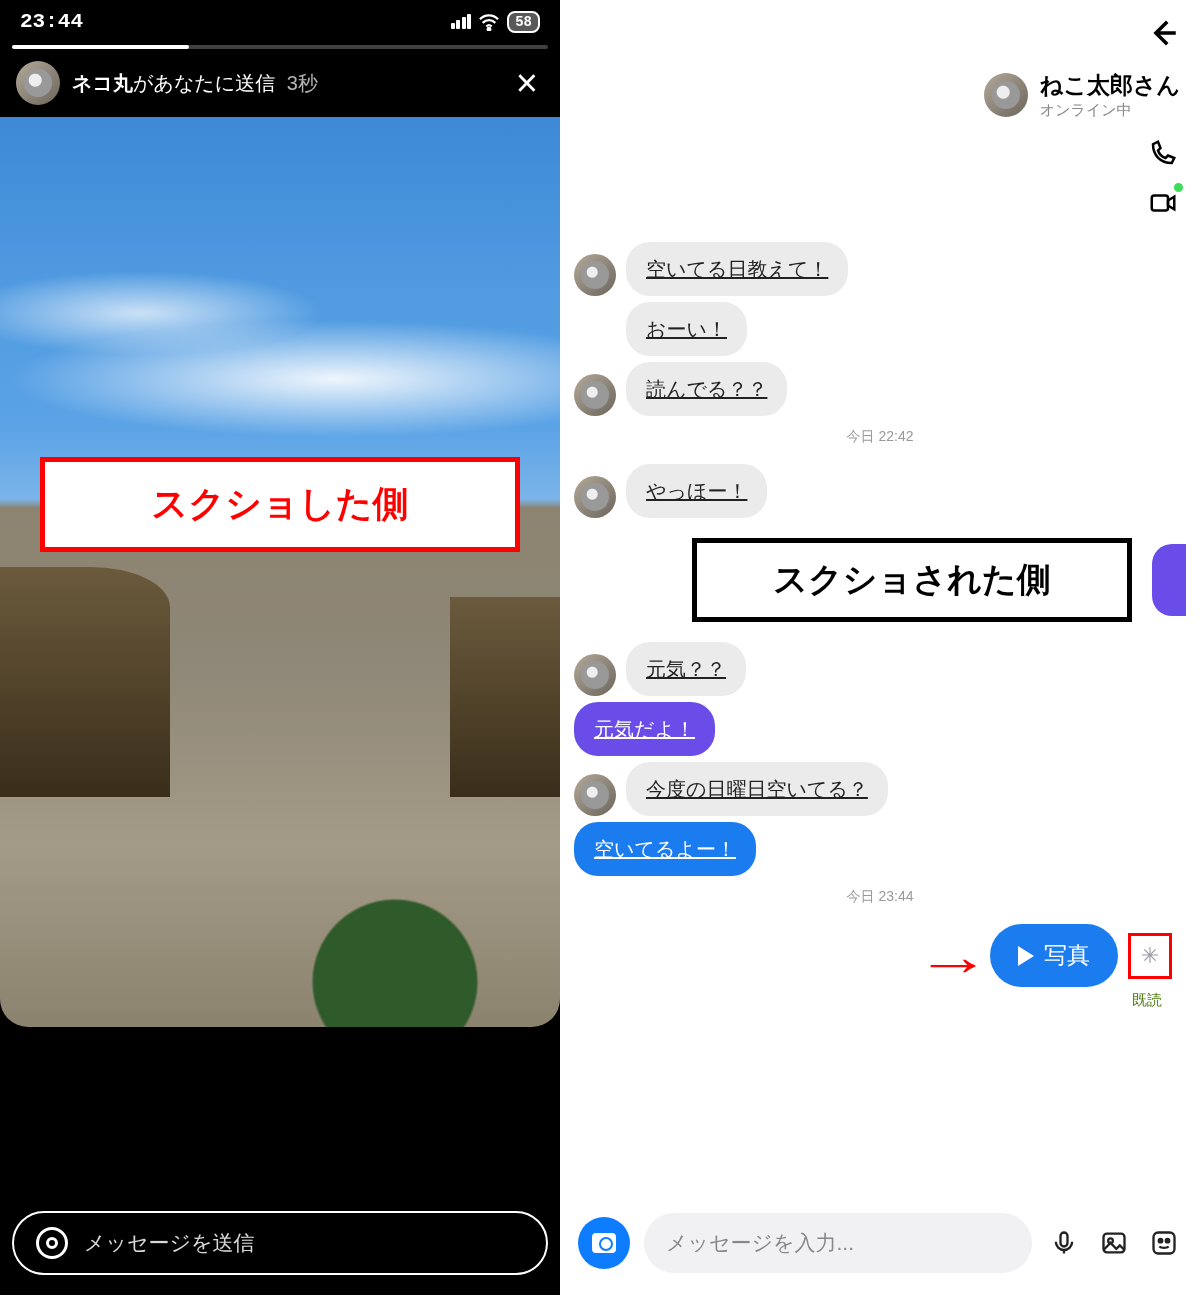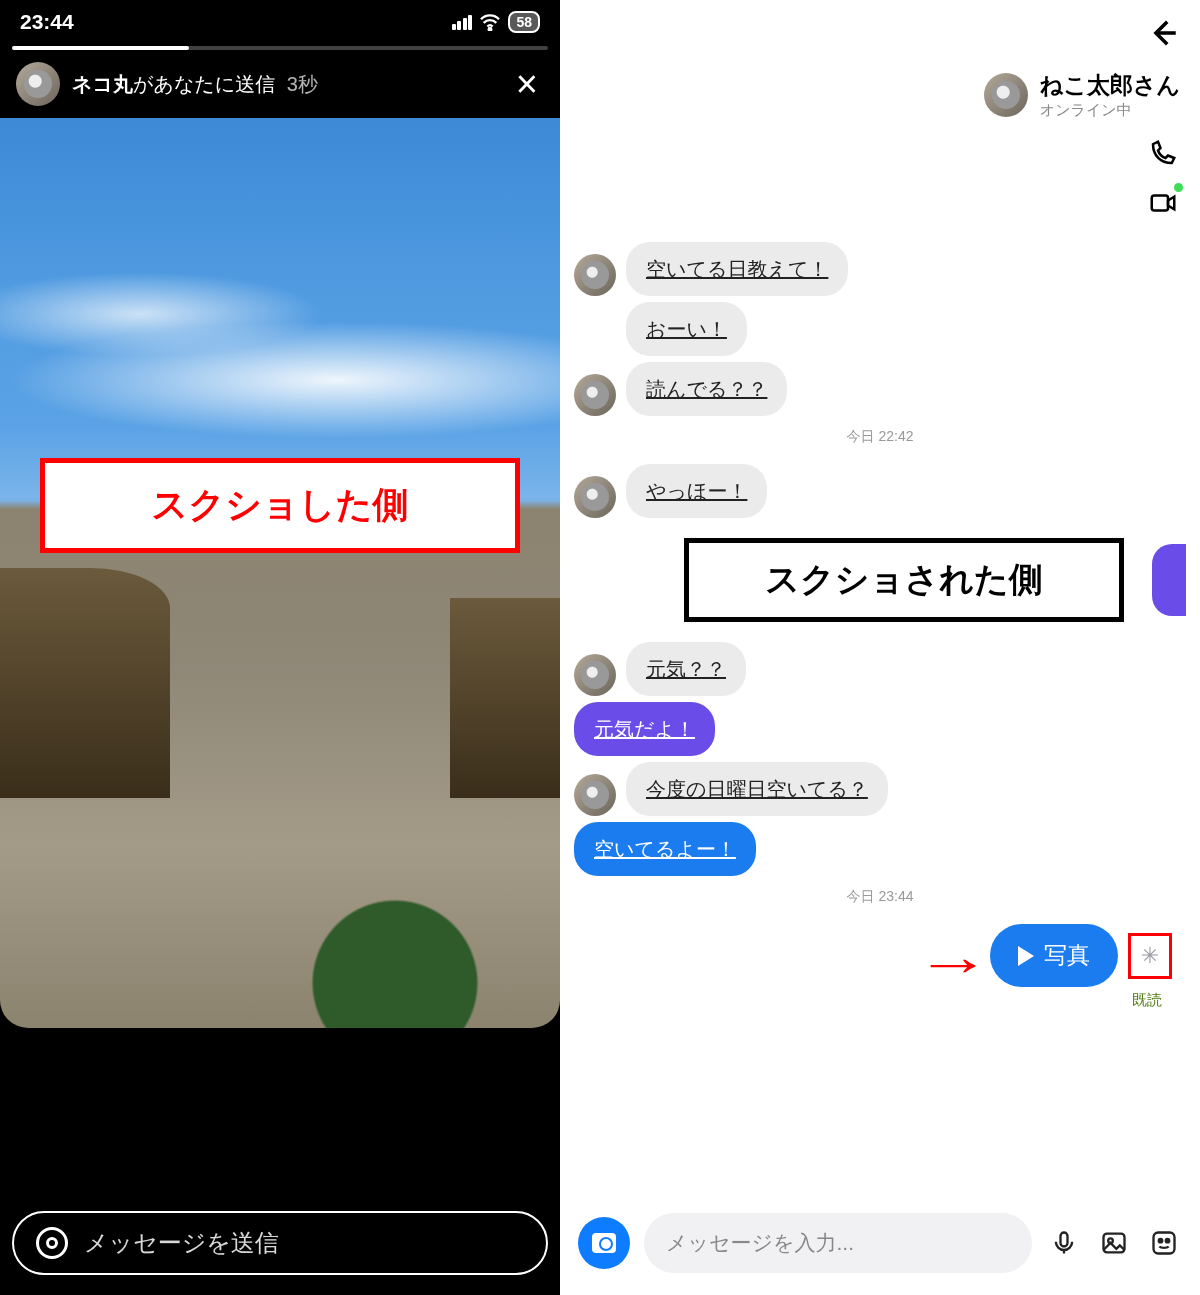--- a/index.html
+++ b/index.html
@@ -3,21 +3,21 @@
 <meta charset="utf-8">
 <style>
   * { box-sizing: border-box; margin: 0; padding: 0; }
   body { font-family: -apple-system, "Hiragino Sans", sans-serif; background: #fff; }
   .container { display: flex; width: 1200px; height: 1295px; margin: 0 auto; }
   .left, .right { position: relative; overflow: hidden; }
   .left { width: 560px; background: #000; color: #fff; }
   .right { width: 640px; background: #fff; display: flex; flex-direction: column; }
 
   
-  .statusbar { display: flex; justify-content: space-between; align-items: center; padding: 10px 20px 6px; font-size: 21px; font-weight: 600; }
+  .statusbar { display: flex; justify-content: space-between; align-items: center; padding: 10px 20px 6px; font-size: 21px; font-weight: 600; font-family: Liberation Mono, monospace; }
   .status-right-icons { display: flex; align-items: center; gap: 7px; }
   .signal-icon { display: flex; align-items: flex-end; gap: 1.5px; }
   .signal-bar { width: 4px; background: #fff; border-radius: 1px; }
   .signal-bar:nth-child(1){height:6px;} .signal-bar:nth-child(2){height:9px;} .signal-bar:nth-child(3){height:12px;} .signal-bar:nth-child(4){height:15px;}
   .battery-pill { border:2px solid #fff; border-radius:8px; padding:1px 6px; font-size:14px; font-weight:700; background:rgba(255,255,255,.35); }
 
   
   .progress-track{ height:4px; background:rgba(255,255,255,.25); margin:6px 12px 0; border-radius:2px; }
   .progress-fill{ height:100%; width:33%; background:#fff; border-radius:2px; }
   .story-header{ display:flex; align-items:center; gap:12px; padding:12px 16px; }
@@ -41,21 +41,21 @@
   }
   .buildings{ position:absolute; top:420px; left:0; right:0; height:260px; }
   .bldg{ position:absolute; background:linear-gradient(#6b5a3c,#3a2e1a); }
   .b1{ left:0; bottom:0; width:170px; height:230px; border-top-right-radius:80px 40px; }
   .b2{ right:0; bottom:0; width:110px; height:200px; }
   .tree{ position:absolute; right:80px; bottom:-60px; width:170px; height:210px; background:radial-gradient(circle,#2f5a2a 60%,transparent 62%); border-radius:50%; }
 
   .caption-box{ position:absolute; left:40px; right:40px; top:340px; background:#fff; color:#f00; font-size:36px; font-weight:700; text-align:center; padding:18px 0; border:5px solid #f00; }
 
   
-  .left-input{ position:absolute; bottom:20px; left:12px; right:12px; height:64px; border:2px solid #fff; border-radius:40px; display:flex; align-items:center; gap:16px; padding:0 22px; color:rgba(255,255,255,.85); font-size:24px; }
+  .left-input{ position:absolute; bottom:20px; left:12px; right:12px; height:64px; border:2px solid #fff; border-radius:40px; display:flex; align-items:center; gap:16px; padding:0 22px; color:rgba(255,255,255,.85); font-size:21px; }
   .camera-circle{ width:32px; height:32px; border:3px solid #fff; border-radius:50%; position:relative; }
   .camera-circle::after{content:"";position:absolute;inset:7px;border:3px solid #fff;border-radius:50%;}
 
   
   .chat-header{ display:flex; align-items:flex-end; gap:16px; padding:16px 20px 10px;flex-direction:column; }
   .back-icon svg{ width:34px; height:34px; }
   .chat-title{ flex:1; display:flex; align-items:center; gap:12px; }
   .chat-name{ font-size:23px; font-weight:600; }
   .chat-status{ font-size:15px; color:#888; }
   .header-icon{ width:34px; height:34px; display:flex; align-items:center; justify-content:center; }
@@ -187,21 +187,21 @@
         <div class="bubble recv">読んでる？？</div>
       </div>
 
       <div class="timestamp">今日 22:42</div>
 
       <div class="msg-row">
         <div class="msg-avatar"></div>
         <div class="bubble recv">やっほー！</div>
       </div>
 
-      <div style="display:flex;justify-content:flex-end;align-items:center;gap:16px;">
+      <div style="display:flex;justify-content:flex-end;align-items:center;gap:8px;">
         <div class="callout-box">スクショされた側</div>
         <div style="width:34px;height:72px;background:#6a4de8;border-radius:20px 0 0 20px;"></div>
       </div>
 
       <div class="msg-row">
         <div class="msg-avatar"></div>
         <div class="bubble recv">元気？？</div>
       </div>
 
       <div class="msg-row sent">

